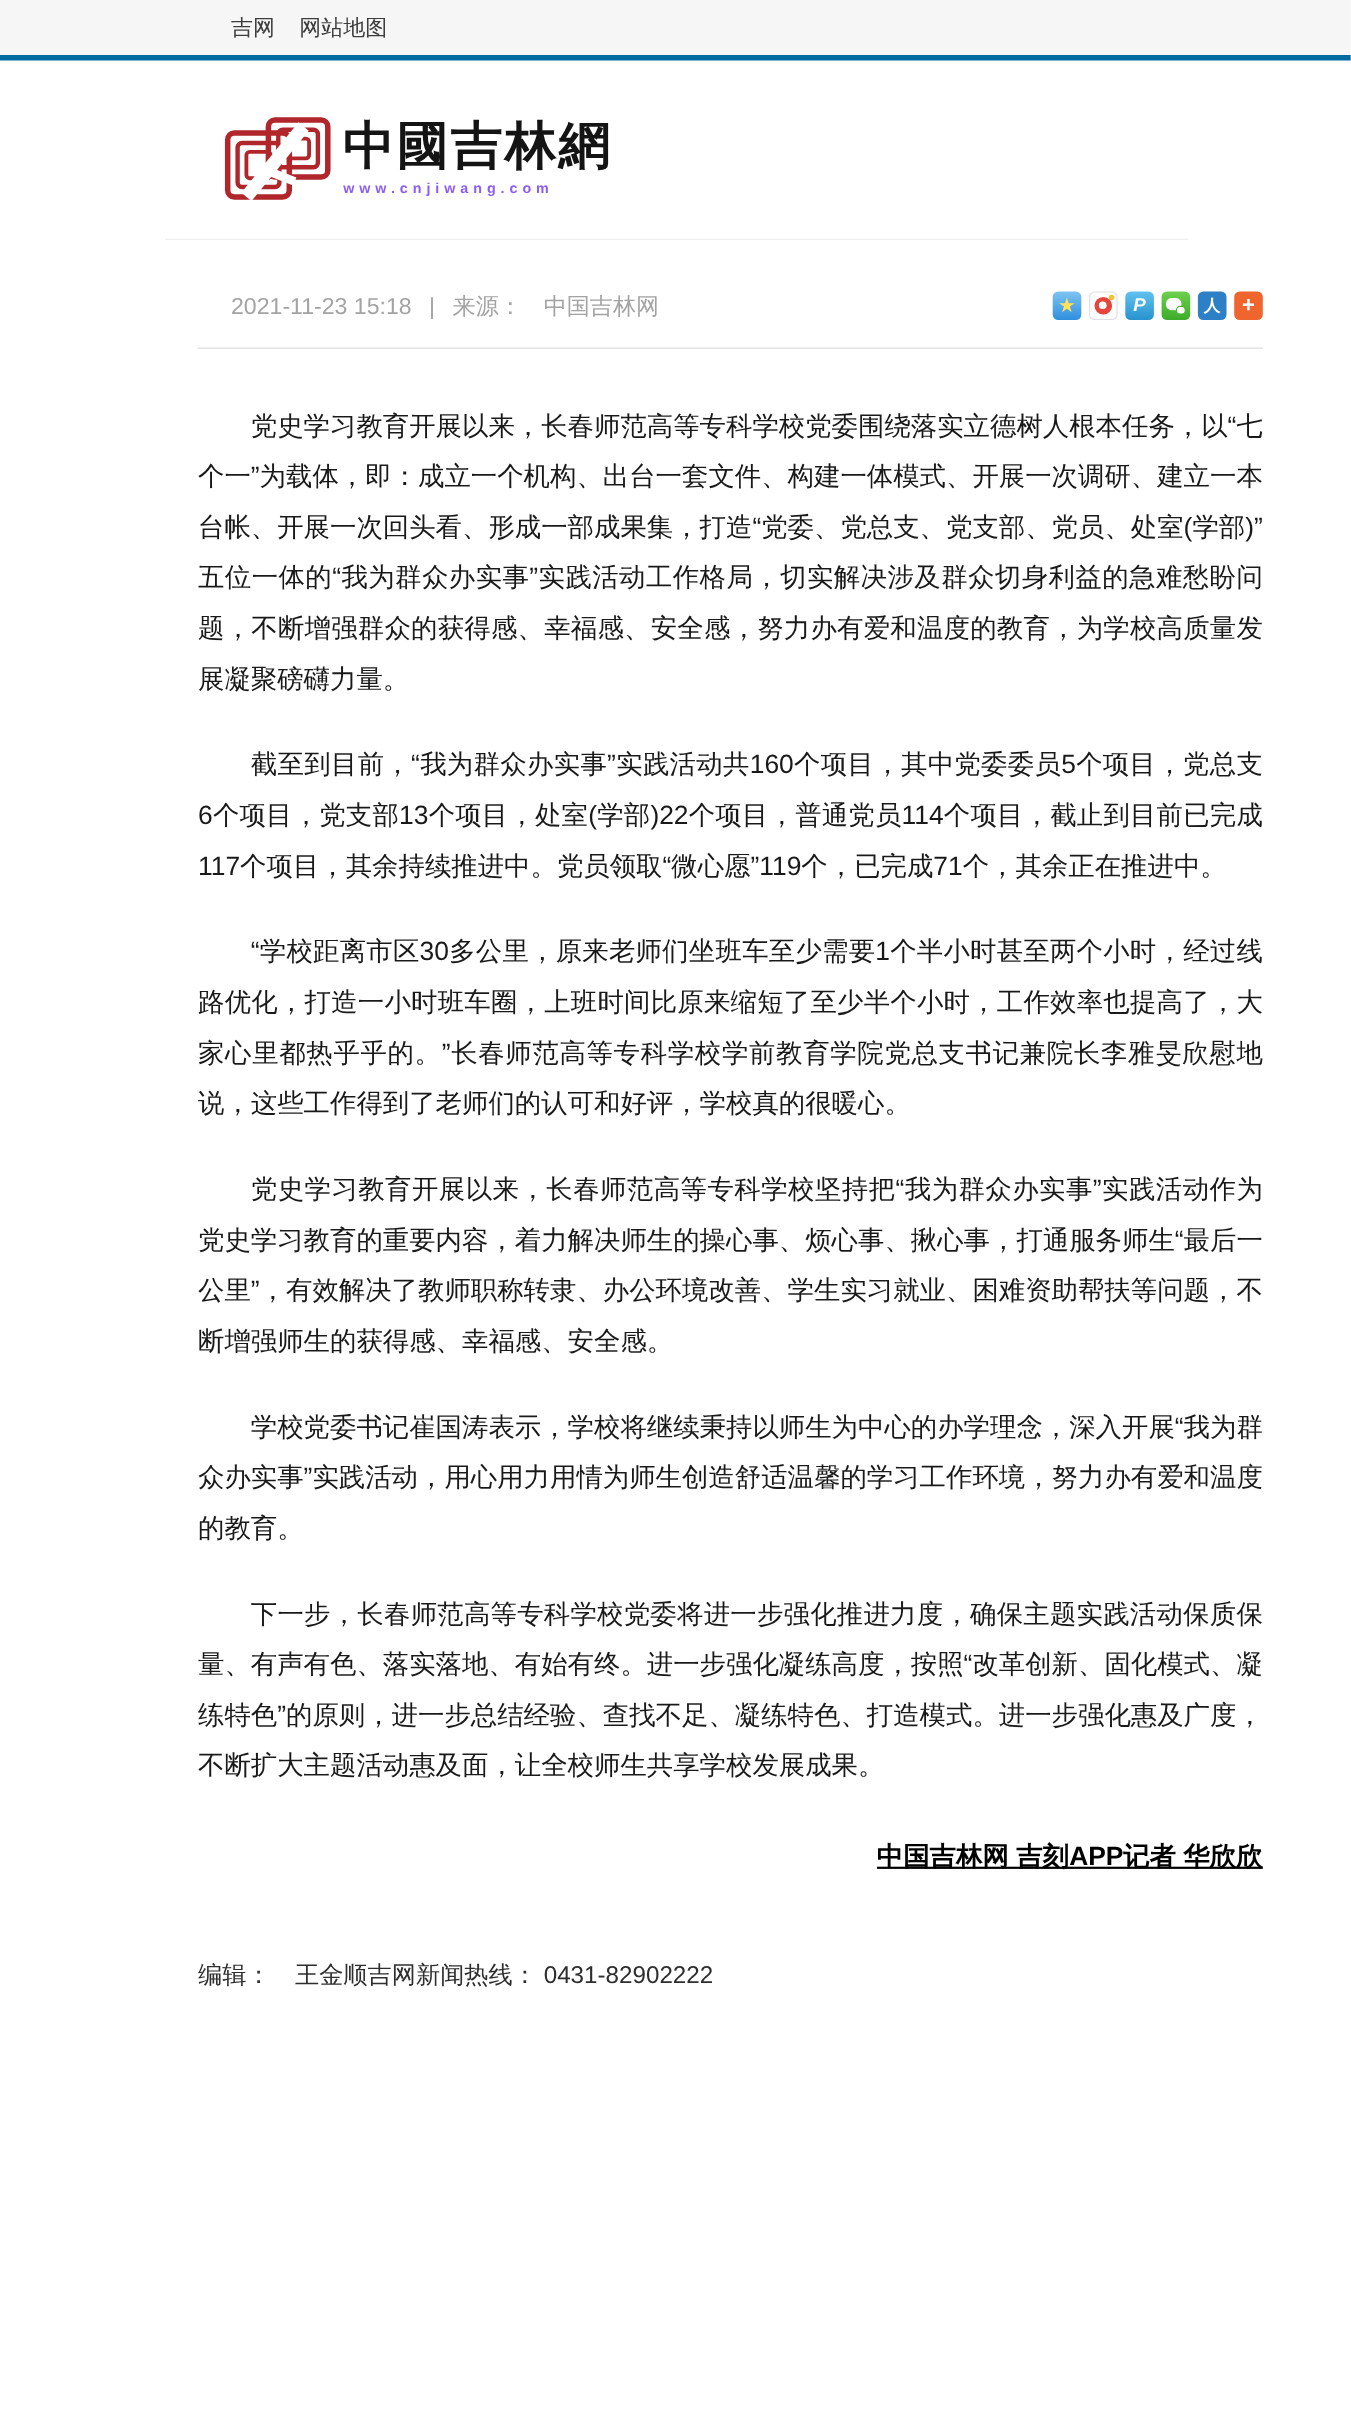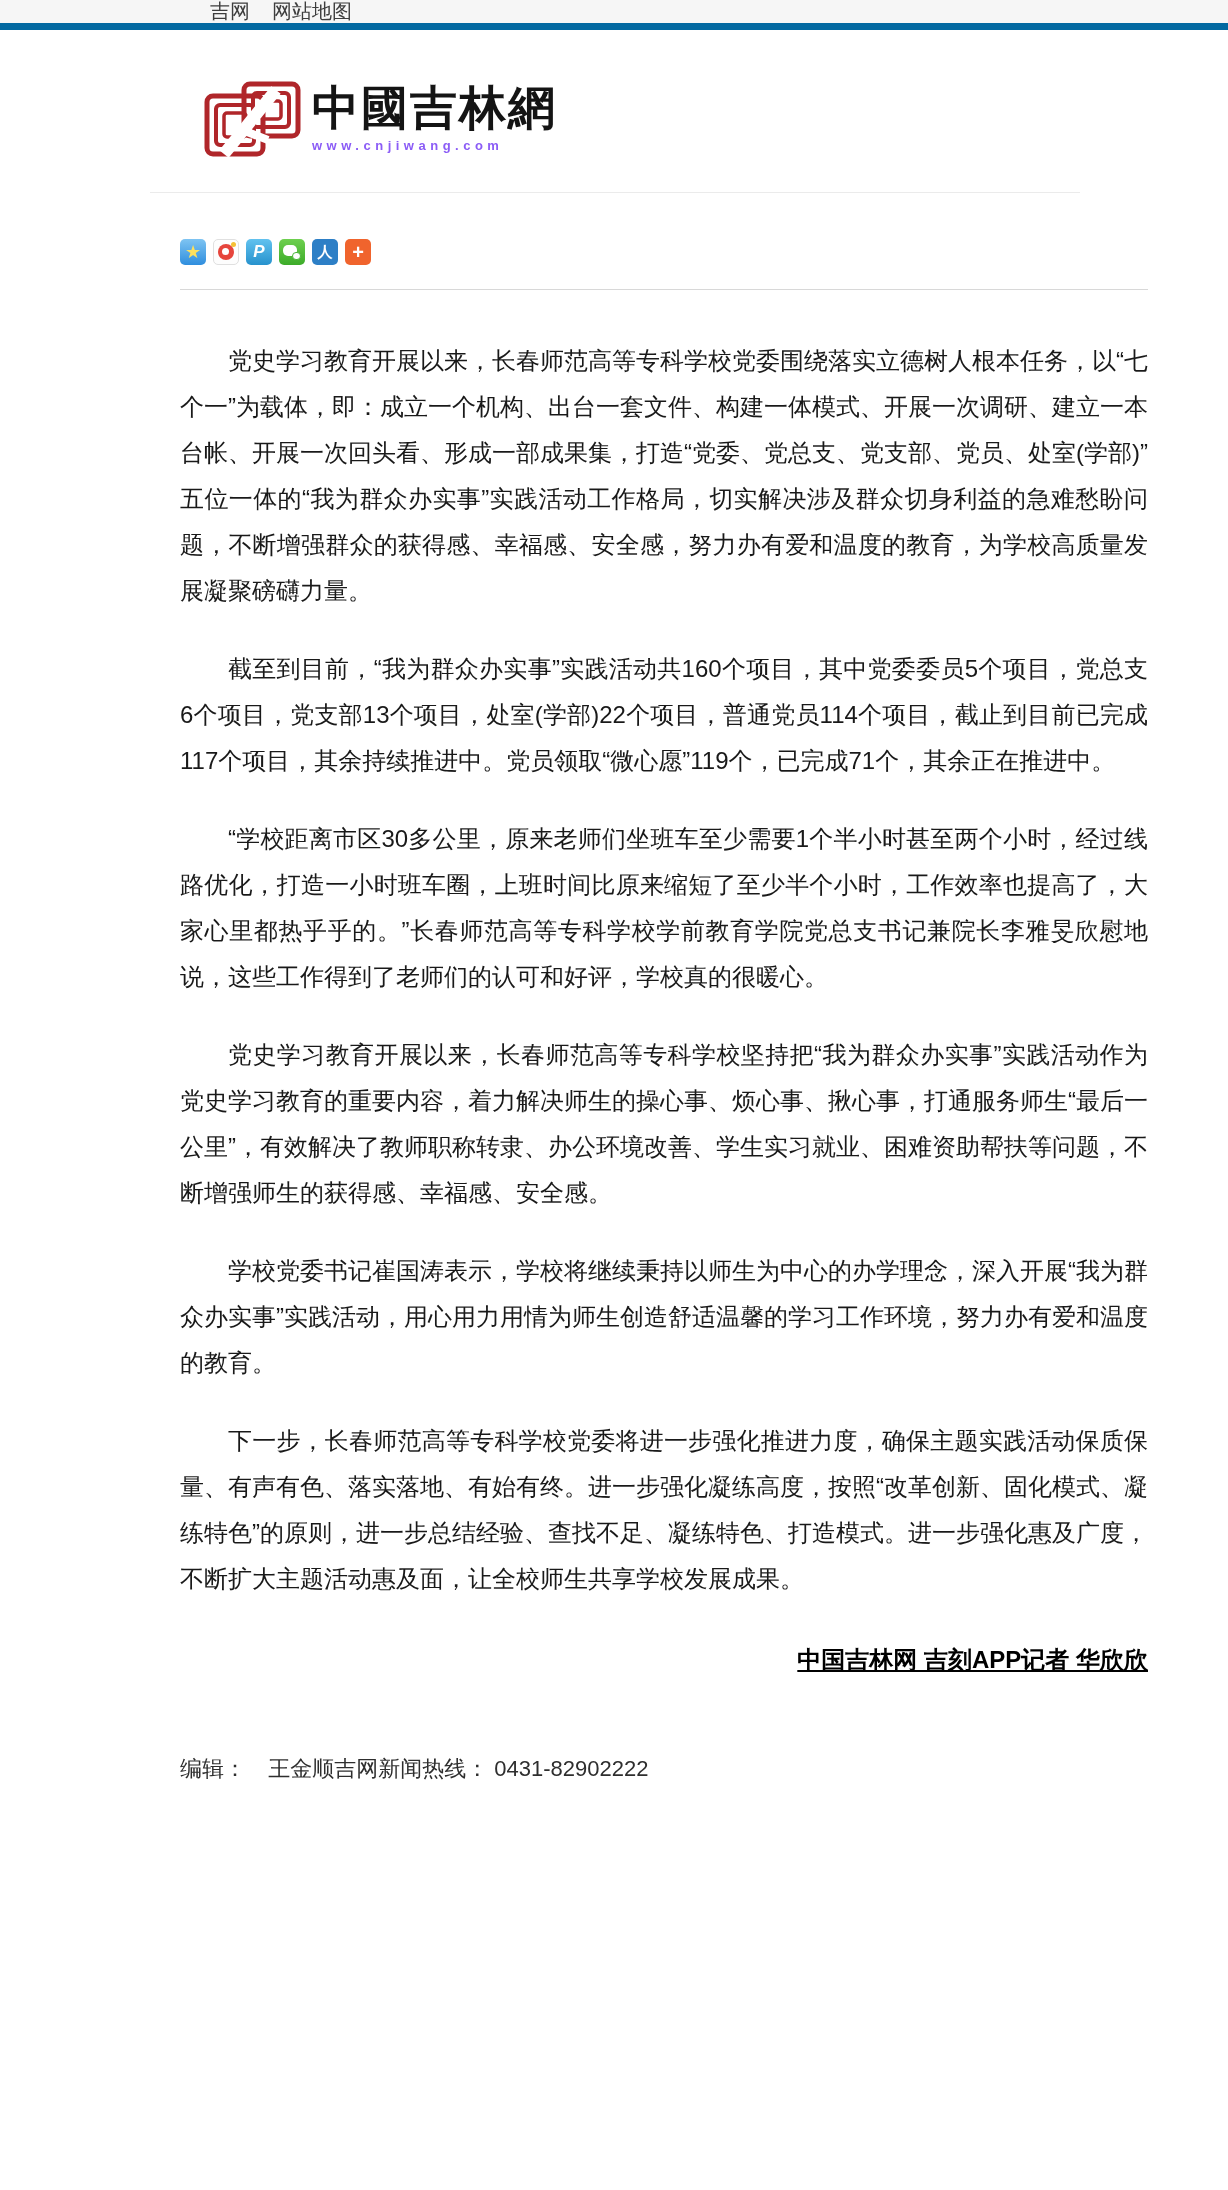--- a/index.html
+++ b/index.html
@@ -5,21 +5,21 @@
   * { margin:0; padding:0; box-sizing:border-box; }
   html,body { background:#ffffff; }
   body {
     width:1228px; min-height:2190px;
     font-family:"Liberation Sans","DejaVu Sans",sans-serif;
     color:#1b1b1b;
   }
 
   
   .topbar {
-    height:30px; background:#f6f6f6; border-bottom:7px solid #0369a1;
+    height:55px; background:#f6f6f6; border-bottom:5px solid #0369a1;
     display:flex; align-items:center; padding-left:210px; gap:22px;
   }
   .topbar a {
     font-size:20px; color:#3d3d3d; text-decoration:none; cursor:pointer;
   }
 
   
   .wrap { width:968px; margin-left:180px; }
 
   
@@ -116,20 +116,26 @@
       <span class="logo-text-col">
         <span class="site-name">中國吉林網</span>
         <div class="site-url">www.cnjiwang.com</div>
       </span>
     </a>
   </div>
   <hr class="hr1">
 
 
   <div class="meta-row">
+    <div class="meta-left">
+      <span>2021-11-23 15:18</span>
+      <span class="sep">|</span>
+      <span class="src-label">来源：</span>
+      <span>中国吉林网</span>
+    </div>
 
     <div class="share-bar">
       <div class="share-ic ic-qzone">★</div>
       <div class="share-ic ic-weibo">
         <div class="eye-outer">
             <div class="eye-inner"></div>
           </div>
         <div class="eye-spark"></div>
       </div>
       <div class="share-ic ic-tqq">P</div>

